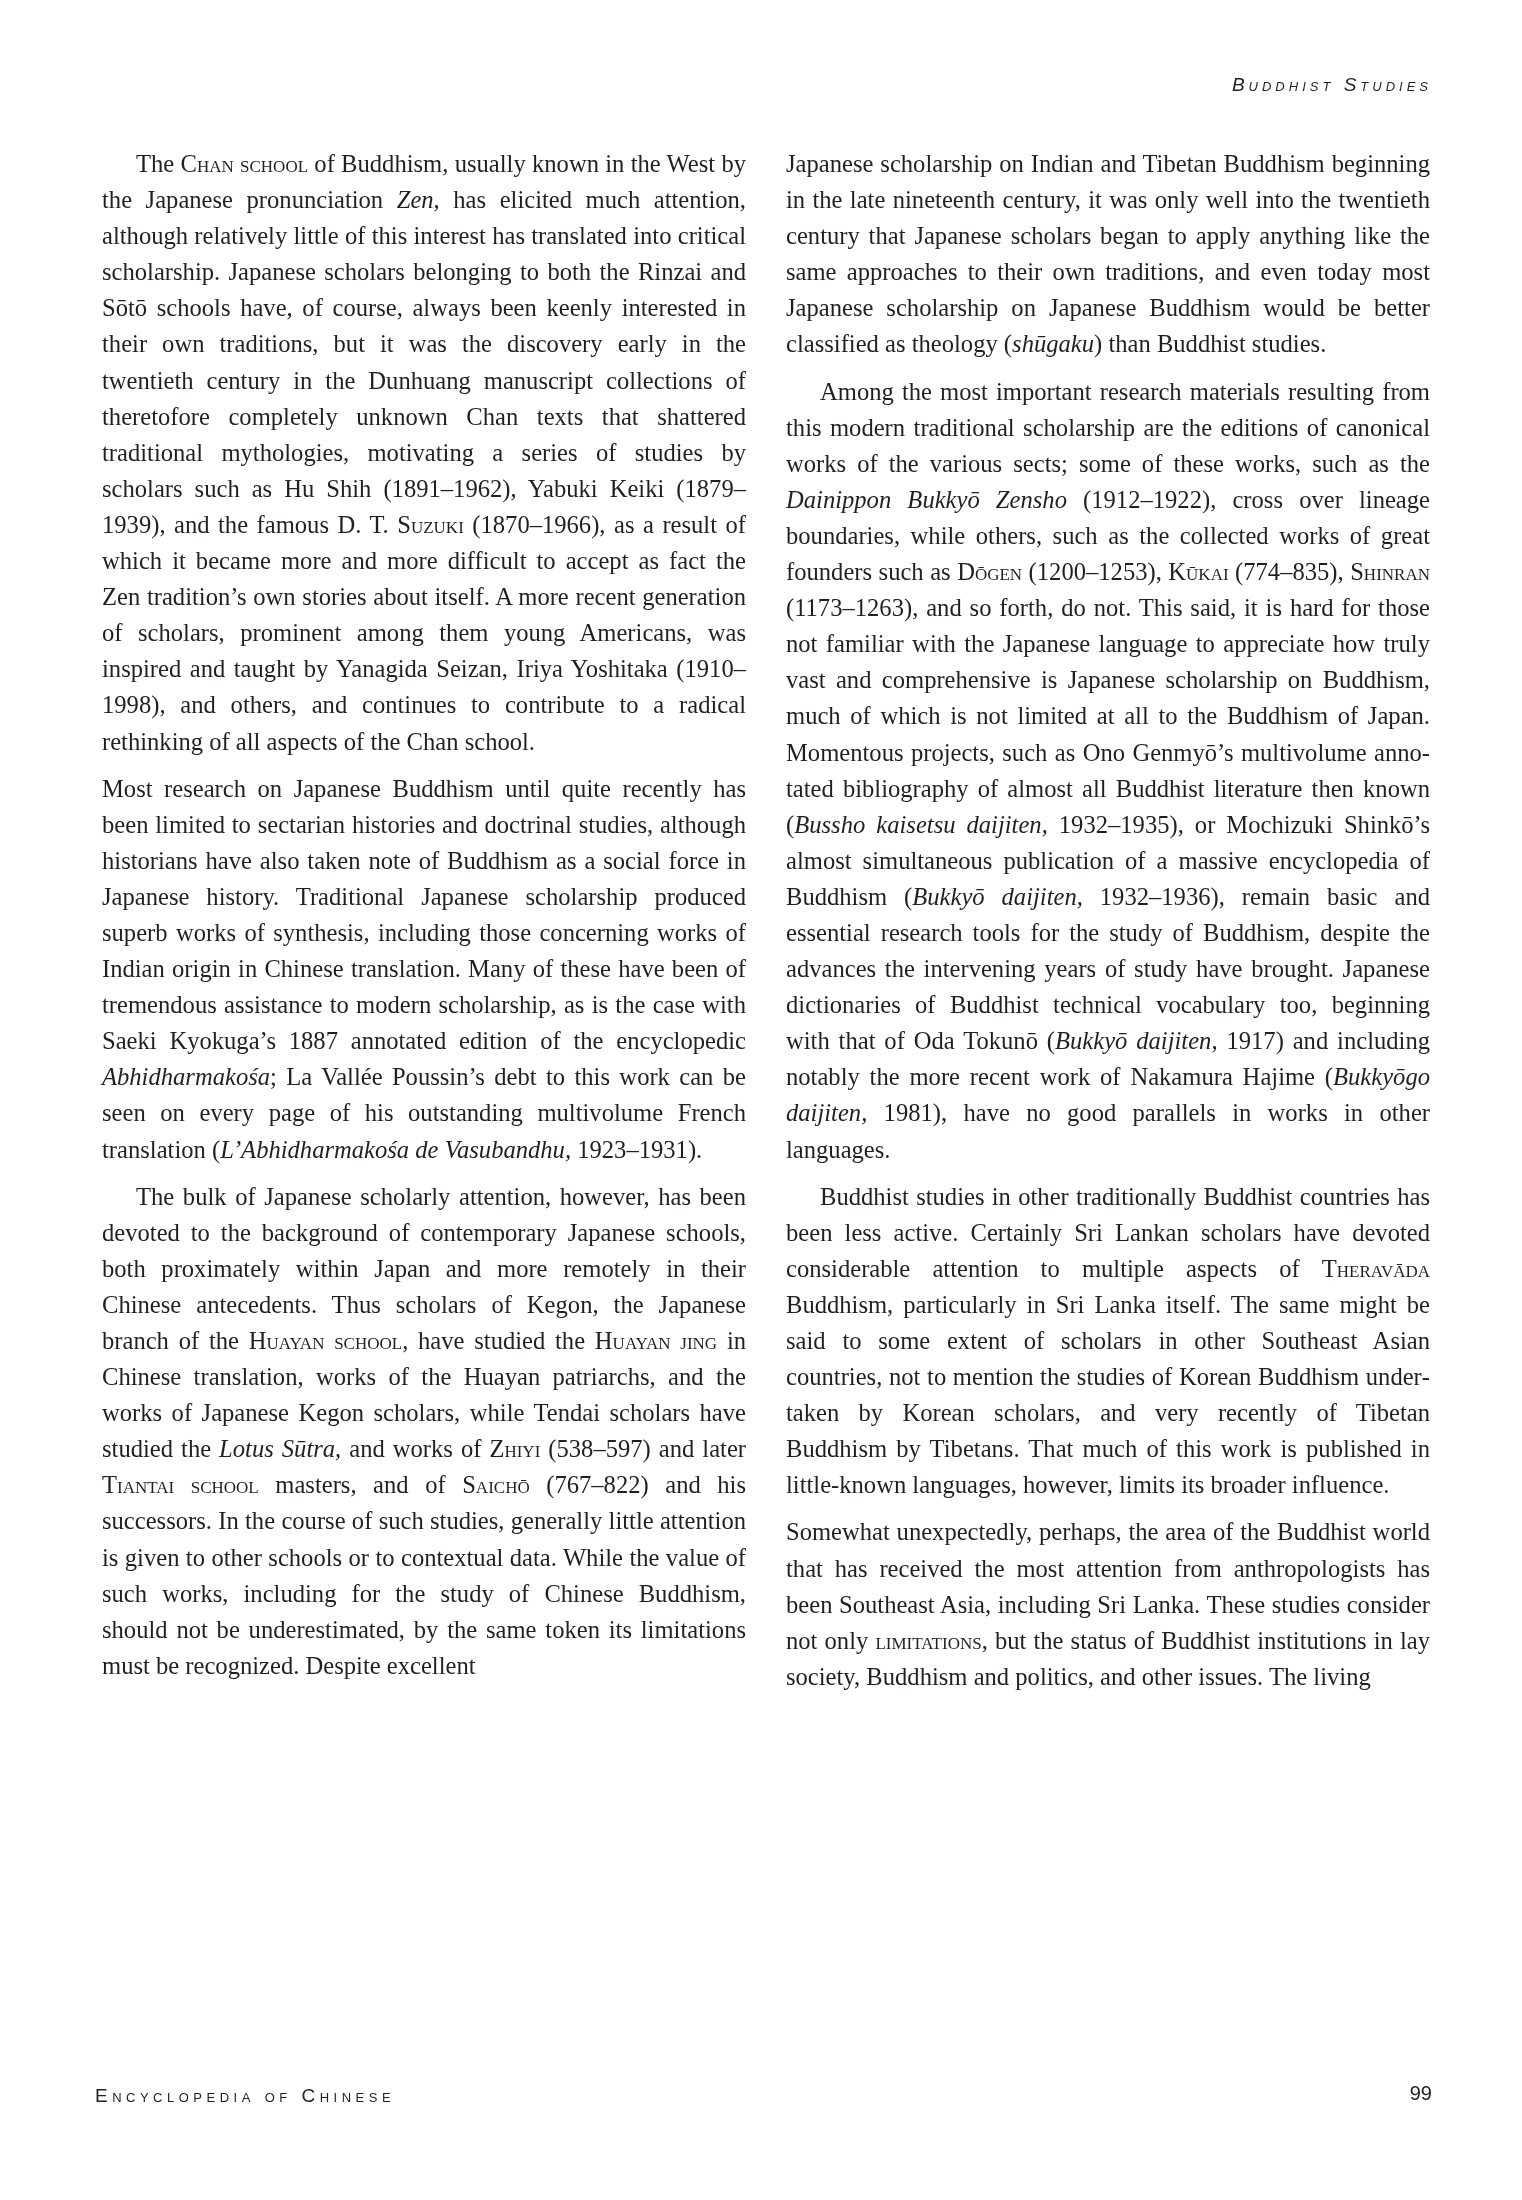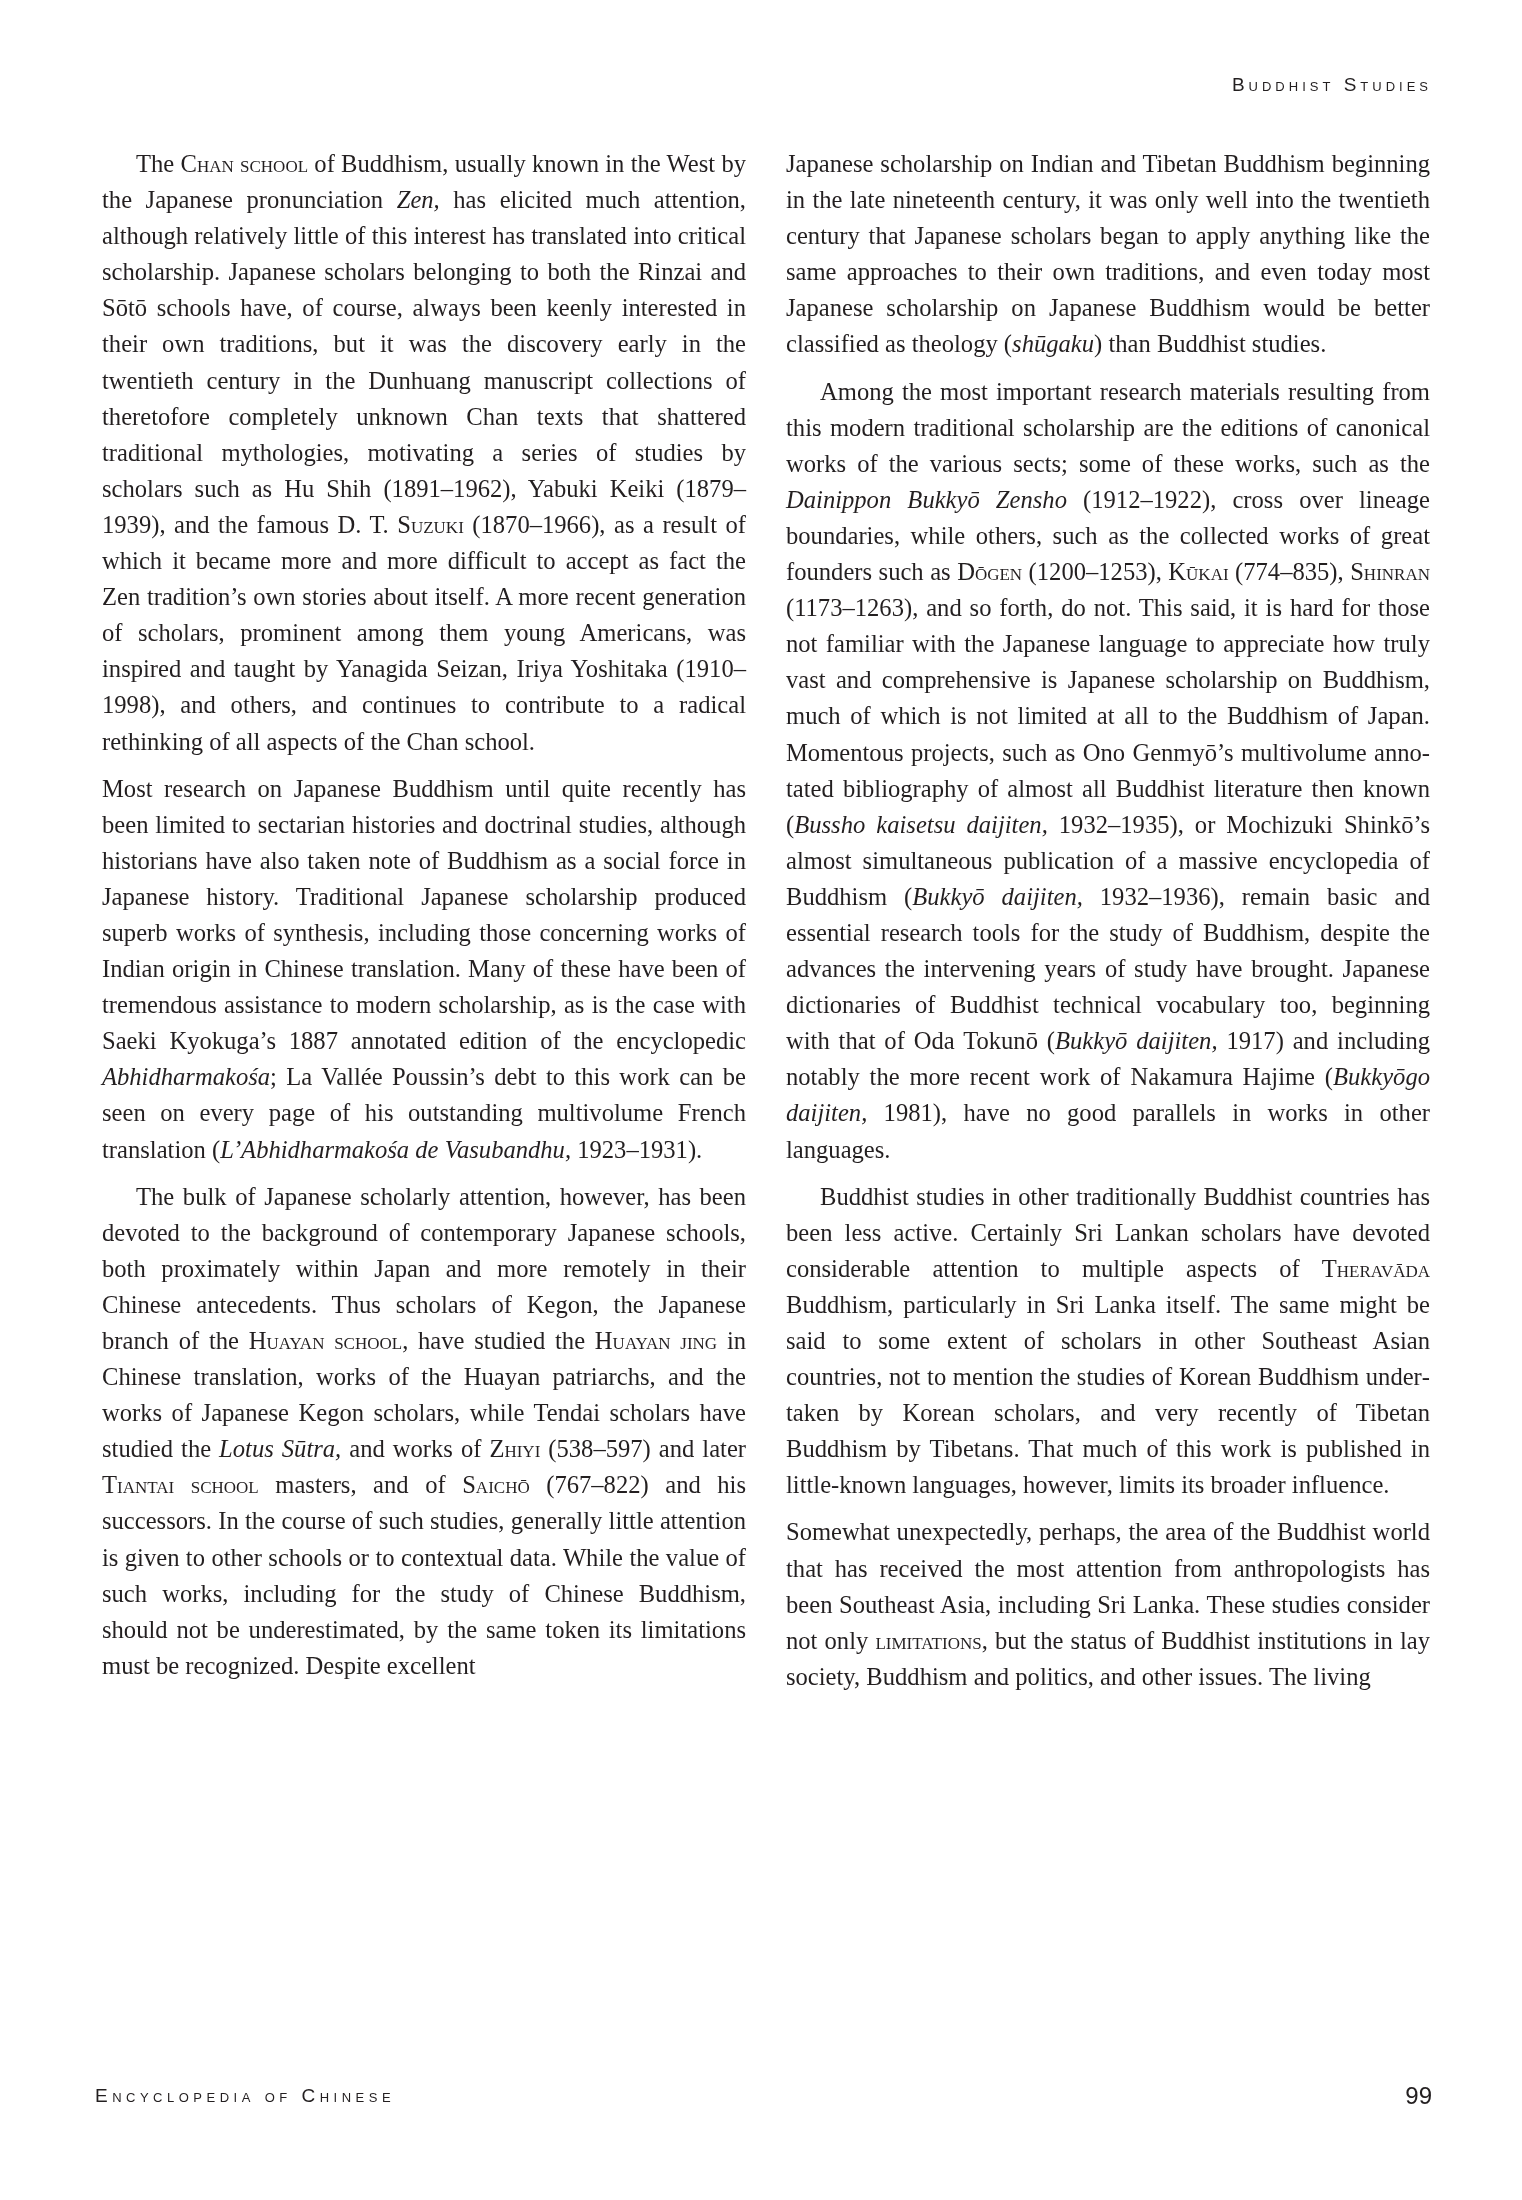--- a/index.html
+++ b/index.html
@@ -6,20 +6,21 @@
   body {
     width: 1522px; height: 2200px; position: relative; overflow: hidden;
     color: #231f20;
     font-family: "Liberation Serif", "DejaVu Serif", serif;
   }
   .running-head {
     position: absolute; top: 74px; right: 90px;
     font-family: "Liberation Sans", "DejaVu Sans", sans-serif;
     font-size: 15px; letter-spacing: 4px; font-variant: small-caps;
     font-size: 19px;
+    font-style: italic;
   }
   .col {
     position: absolute; top: 146px; width: 644px;
     font-size: 24.6px; line-height: 36.1px;
     text-align: justify; hyphens: manual;
   }
   .col.left { left: 102px; }
   .col.right { left: 786px; }
   .col p { margin: 0 0 11px 0; }
   .col p.indent { text-indent: 34px; }
@@ -31,21 +32,21 @@
     margin: 30px 0 3px 0; letter-spacing: -0.3px;
   }
   .footer-title {
     position: absolute; top: 2085px; left: 95px;
     font-family: "Liberation Sans", "DejaVu Sans", sans-serif;
     font-variant: small-caps; font-size: 19px; letter-spacing: 4.5px;
   }
   .page-number {
     position: absolute; top: 2082px; right: 90px;
     font-family: "Liberation Sans", "DejaVu Sans", sans-serif;
-    font-size: 24px;
+    font-size: 20px;
   }
 </style>
 </head>
 <body>
 
 <div class="running-head">Buddhist Studies</div>
 
 <div class="col left">
   <p class="indent"><span>The </span><span class="sc">Chan school</span><span> of Buddhism, usually known in the West by the Japanese pronunciation </span><i>Zen,</i><span> has elicited much attention, although relatively little of this interest has translated into critical scholarship. Japan­ese scholars belonging to both the Rinzai and Sōtō schools have, of course, always been keenly interested in their own traditions, but it was the discovery early in the twentieth century in the Dunhuang manuscript collections of theretofore completely unknown Chan texts that shattered traditional mythologies, motivat­ing a series of studies by scholars such as Hu Shih (1891–1962), Yabuki Keiki (1879–1939), and the fa­mous D. T. </span><span class="sc">Suzuki</span><span> (1870–1966), as a result of which it became more and more difficult to accept as fact the Zen tradition’s own stories about itself. A more recent generation of scholars, prominent among them young Americans, was inspired and taught by Yanagida Seizan, Iriya Yoshitaka (1910–1998), and others, and continues to contribute to a radical rethinking of all aspects of the Chan school.</span></p>
   <p class="noindent"><span>Most research on Japanese Buddhism until quite re­cently has been limited to sectarian histories and doc­trinal studies, although historians have also taken note of Buddhism as a social force in Japanese history. Tra­ditional Japanese scholarship produced superb works of synthesis, including those concerning works of In­dian origin in Chinese translation. Many of these have been of tremendous assistance to modern scholarship, as is the case with Saeki Kyokuga’s 1887 annotated edi­tion of the encyclopedic </span><i>Abhidharmakośa</i><span>; La Vallée Poussin’s debt to this work can be seen on every page of his outstanding multivolume French translation (</span><i>L’Abhidharmakośa de Vasubandhu,</i><span> 1923–1931).</span></p>

